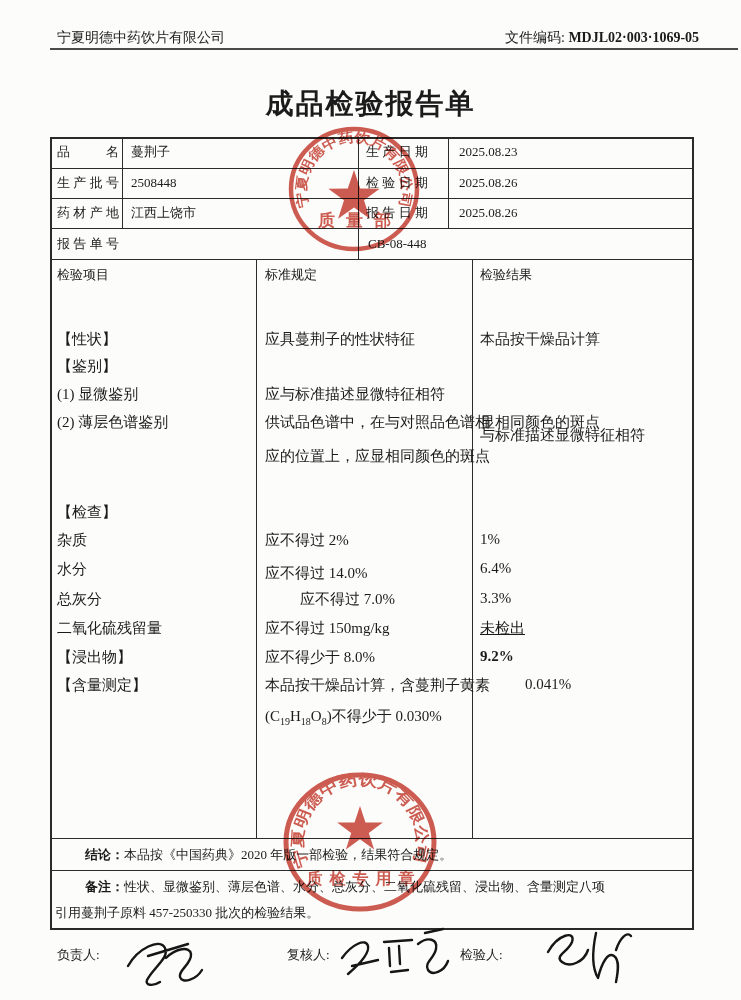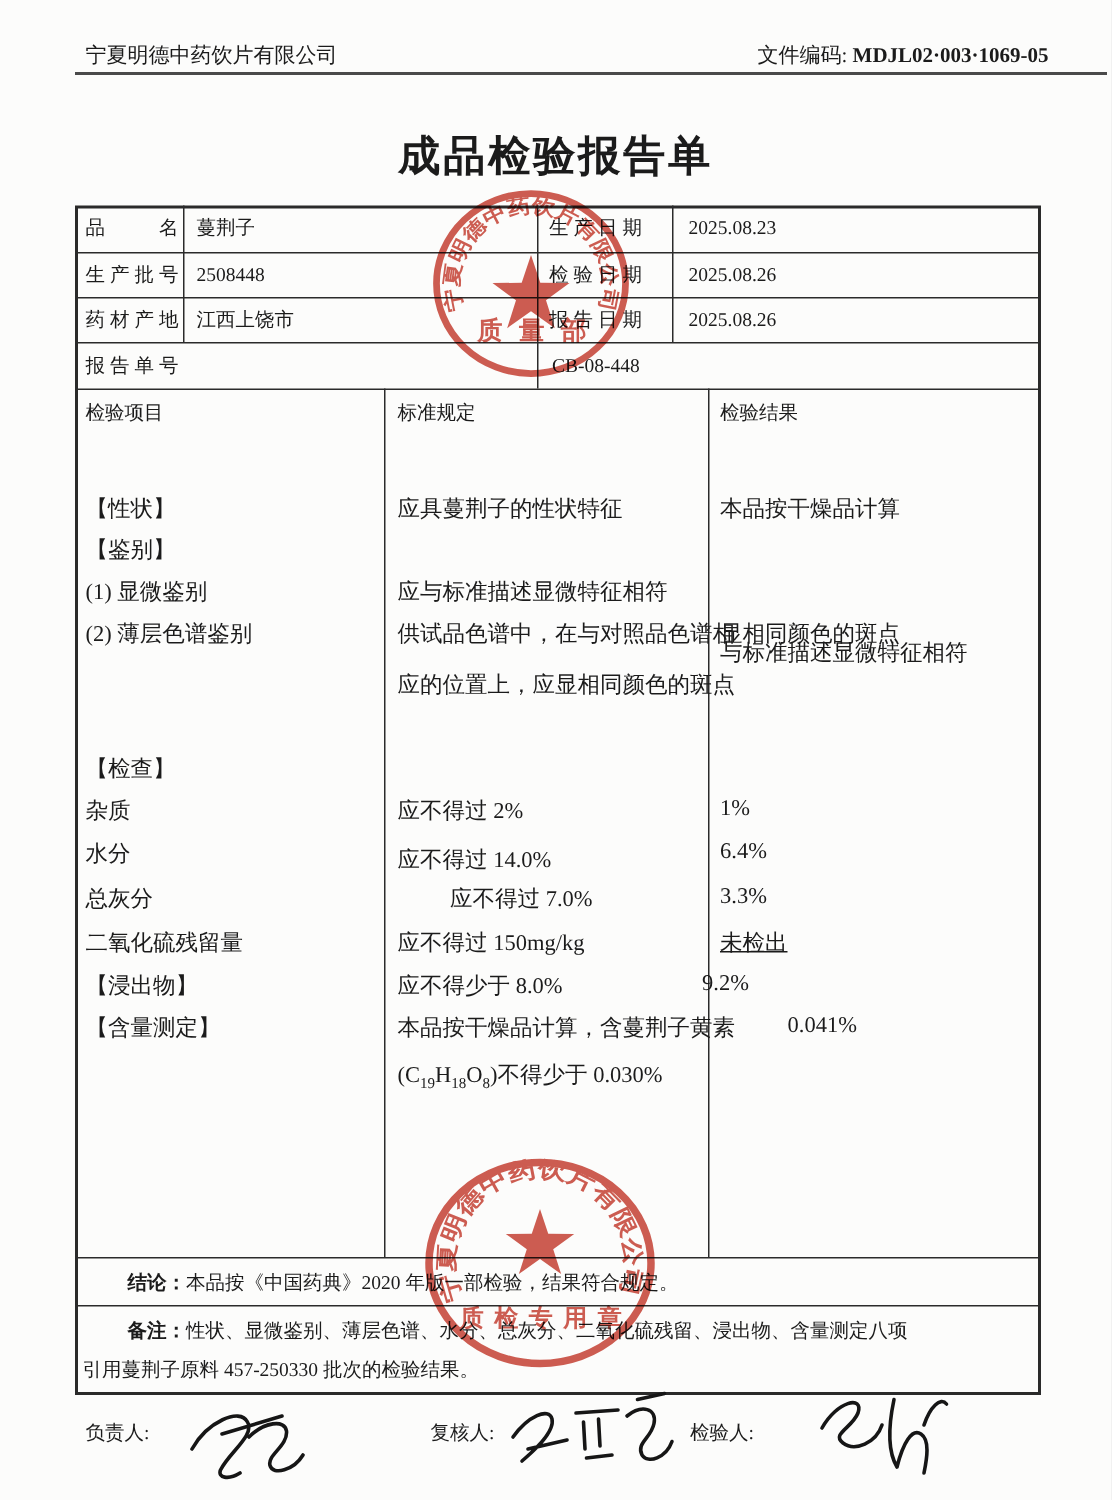--- a/index.html
+++ b/index.html
@@ -90,21 +90,21 @@
       <div class="cellline" style="left: 215px; top: 305px;">应不得过 14.0%</div>
       <div class="cellline" style="left: 430px; top: 301px;">6.4%</div>
       <div class="cellline" style="left: 7px; top: 331px;">总灰分</div>
       <div class="cellline" style="left: 215px; top: 331px; margin-left: 35px;">应不得过 7.0%</div>
       <div class="cellline" style="left: 430px; top: 331px;">3.3%</div>
       <div class="cellline" style="left: 7px; top: 360px;">二氧化硫残留量</div>
       <div class="cellline" style="left: 215px; top: 360px;">应不得过 150mg/kg</div>
       <div class="cellline" style="left: 430px; top: 360px; text-decoration: underline;">未检出</div>
       <div class="cellline" style="left: 7px; top: 389px;">【浸出物】</div>
       <div class="cellline" style="left: 215px; top: 389px;">应不得少于 8.0%</div>
-      <div class="cellline" style="left: 418px; top: 389px;">9.2%</div>
+      <div class="cellline" style="left: 430px; top: 389px; font-weight: bold;">9.2%</div>
       <div class="cellline" style="left: 7px; top: 417px;">【含量测定】</div>
       <div class="cellline" style="left: 215px; top: 417px;">本品按干燥品计算，含蔓荆子黄素</div>
       <div class="cellline" style="left: 430px; top: 417px; padding-left: 45px;">0.041%</div>
       <div class="cellline" style="left: 215px; top: 448px;"><span>(C</span><sub>19</sub><span>H</span><sub>18</sub><span>O</span><sub>8</sub><span>)不得少于 0.030%</span></div>
     </div>
 
   <div class="t" style="left:85px;top:848px;">
     <span class="b">结论：</span><span>本品按《中国药典》2020 年版一部检验，结果符合规定。</span>
   </div>
 

